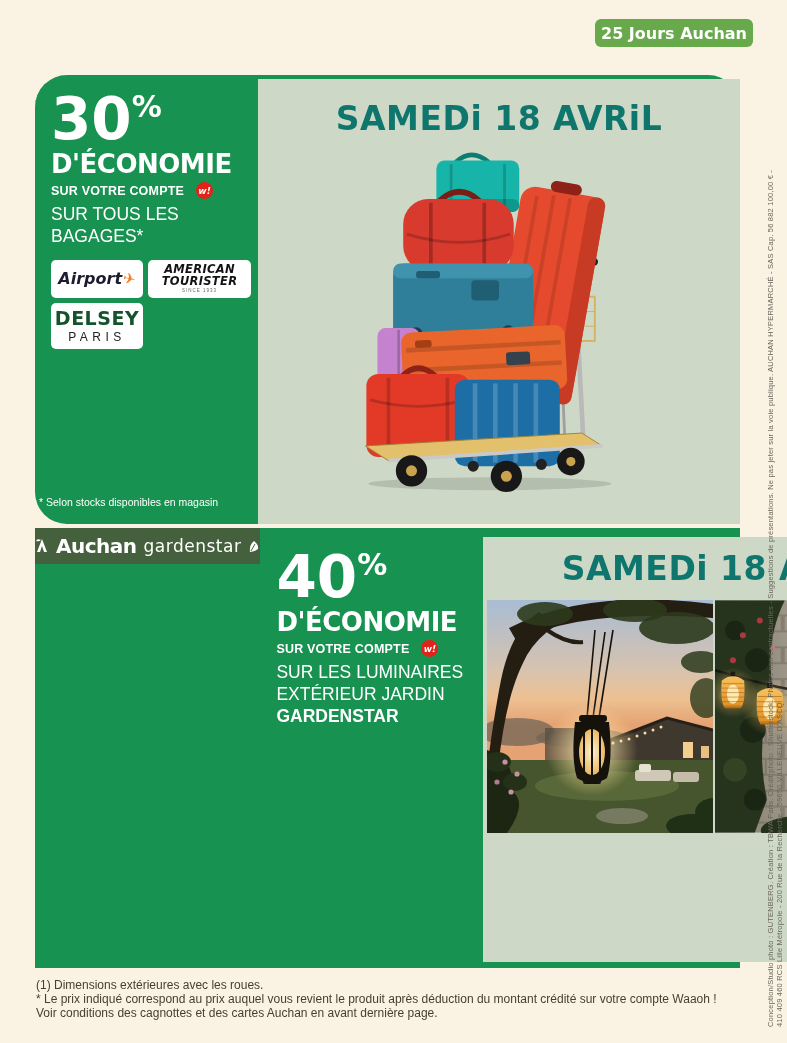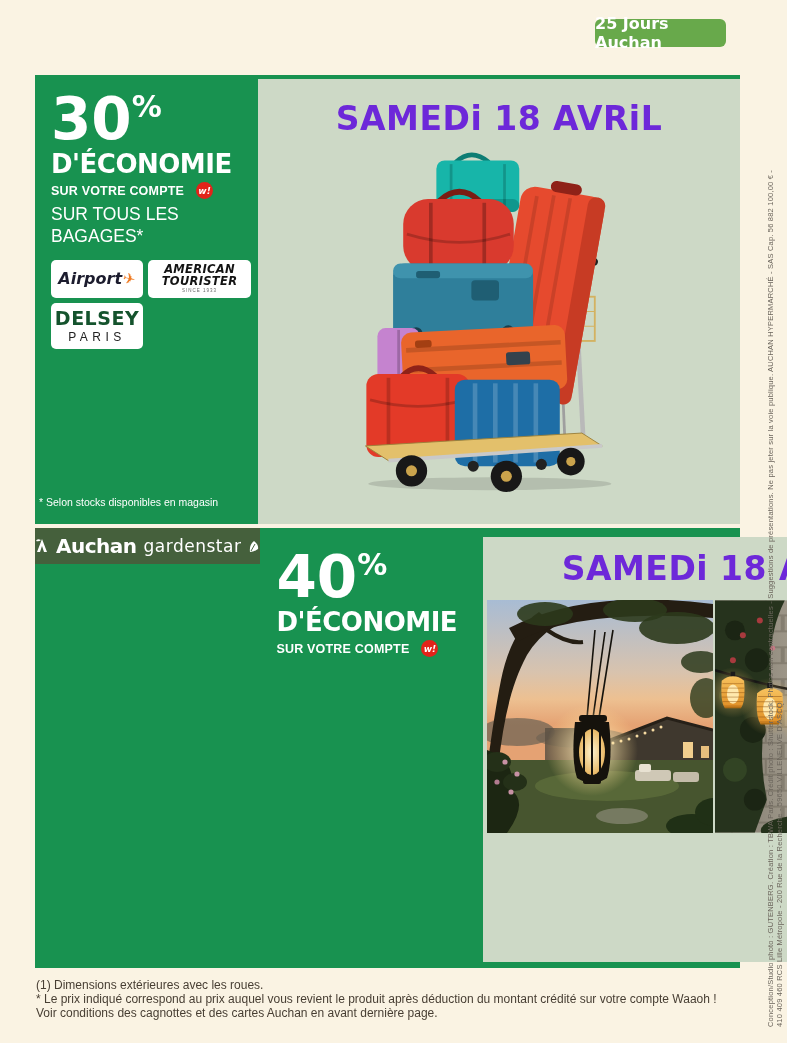--- a/index.html
+++ b/index.html
@@ -1,26 +1,26 @@
 <!DOCTYPE html>
 <html><head>
 <meta charset="utf-8">
 <style>
   html,body{margin:0;padding:0;background:#faf3e3;}
   .page{position:relative;width:787px;height:1043px;background:#faf3e3;overflow:hidden;
         font-family:"Liberation Sans",sans-serif;}
 
   
-  .badge25{position:absolute;left:595px;top:19px;width:131px;height:28px;background:#68a94b;
+  .badge25{position:absolute;left:595px;top:19px;width:158px;height:28px;background:#68a94b;
            border-radius:6px;display:flex;align-items:center;justify-content:center;
            color:#fff;font-weight:bold;font-size:16px;font-family:"DejaVu Sans",sans-serif;}
 
   
   .block{position:absolute;left:35px;width:705px;background:#189250;display:flex;}
-  .block-top{top:75px;height:445px;border-top:4px solid #189250;flex-direction:row;}
+  .block-top{top:75px;height:445px;border-top:4px solid #189250;flex-direction:row;border-radius:32px;}
   .block-bottom{top:528px;height:440px;flex-direction:row;}
   .band{height:36px;background:#45603c;display:flex;align-items:center;justify-content:center;gap:7px;}
   .band .auchan{color:#fff;font-weight:bold;font-size:20px;font-family:"DejaVu Sans",sans-serif;letter-spacing:-0.5px;}
   .band .range{color:#fff;font-size:17px;font-family:"DejaVu Sans",sans-serif;font-weight:normal;letter-spacing:0.5px;}
   .body-row{display:flex;flex:1;min-height:0;margin-top:9px;}
 
   .greencol{width:223px;min-width:223px;position:relative;padding:14px 10px 0 16px;box-sizing:border-box;color:#fff;}
   .pct-line{line-height:0.9;white-space:nowrap;}
   .pct-val{font-family:"DejaVu Sans",sans-serif;font-weight:bold;font-size:58px;color:#fff;}
   .pct-sym{font-family:"DejaVu Sans",sans-serif;font-weight:bold;font-size:30px;color:#fff;position:relative;top:-22px;}
@@ -43,21 +43,21 @@
   .card-amt{width:103px;height:38px;line-height:1;justify-content:center;}
   .amt-line{font-family:"DejaVu Sans",sans-serif;font-style:italic;font-weight:bold;font-size:11.5px;color:#141414;letter-spacing:0.3px;}
   .amt-tag{font-size:4.5px;color:#666;letter-spacing:1px;margin-top:2px;}
   .card-delsey{width:92px;height:46px;}
   .delsey-txt{font-family:"DejaVu Sans",sans-serif;font-weight:bold;font-size:19px;color:#14532d;letter-spacing:0.5px;}
   .delsey-city{font-size:12px;color:#222;letter-spacing:4.5px;margin-top:1px;}
 
   
   .sage{flex:1;background:#cdd9c6;display:flex;flex-direction:column;align-items:center;min-width:0;}
   .sage-bottom{margin:0 6px 6px 0;}
-  .date-title{font-family:"DejaVu Sans",sans-serif;font-weight:800;font-size:33px;color:#6d28d9;
+  .date-title{font-family:"DejaVu Sans",sans-serif;font-weight:800;font-size:33px;color:#0f766e;
               letter-spacing:0.5px;margin-top:20px;white-space:nowrap;}
   .date-title-b{margin-top:12px;}
   .art{margin-top:4px;}
   .photos{display:flex;gap:2px;margin-top:12px;padding:0 4px;}
 
   
   .notes{position:absolute;left:36px;top:978px;color:#473e33;font-size:12px;line-height:14px;width:700px;}
 
   
   .vlegal{position:absolute;right:3px;bottom:16px;height:860px;writing-mode:vertical-rl;
@@ -202,20 +202,25 @@
 
     <div class="body-row">
       <div class="greencol">
         <div class="pct-line">
           <span class="pct-val">40</span><span class="pct-sym">%</span>
         </div>
         <div class="econ">D'ÉCONOMIE</div>
         <div class="compte">
           <span class="compte-label">SUR VOTRE COMPTE</span>
           <span class="waaoh">w!</span>
+        </div>
+        <div class="scope">
+          <span>SUR LES LUMINAIRES</span><br>
+          <span>EXTÉRIEUR JARDIN</span><br>
+          <b>GARDENSTAR</b>
         </div>
       </div>
 
       <div class="sage sage-bottom">
         <div class="date-title date-title-b">SAMEDi 18 AVRiL</div>
 
         <div class="photos">
 
           <svg width="226" height="233" viewBox="0 0 226 233">
             <defs>

